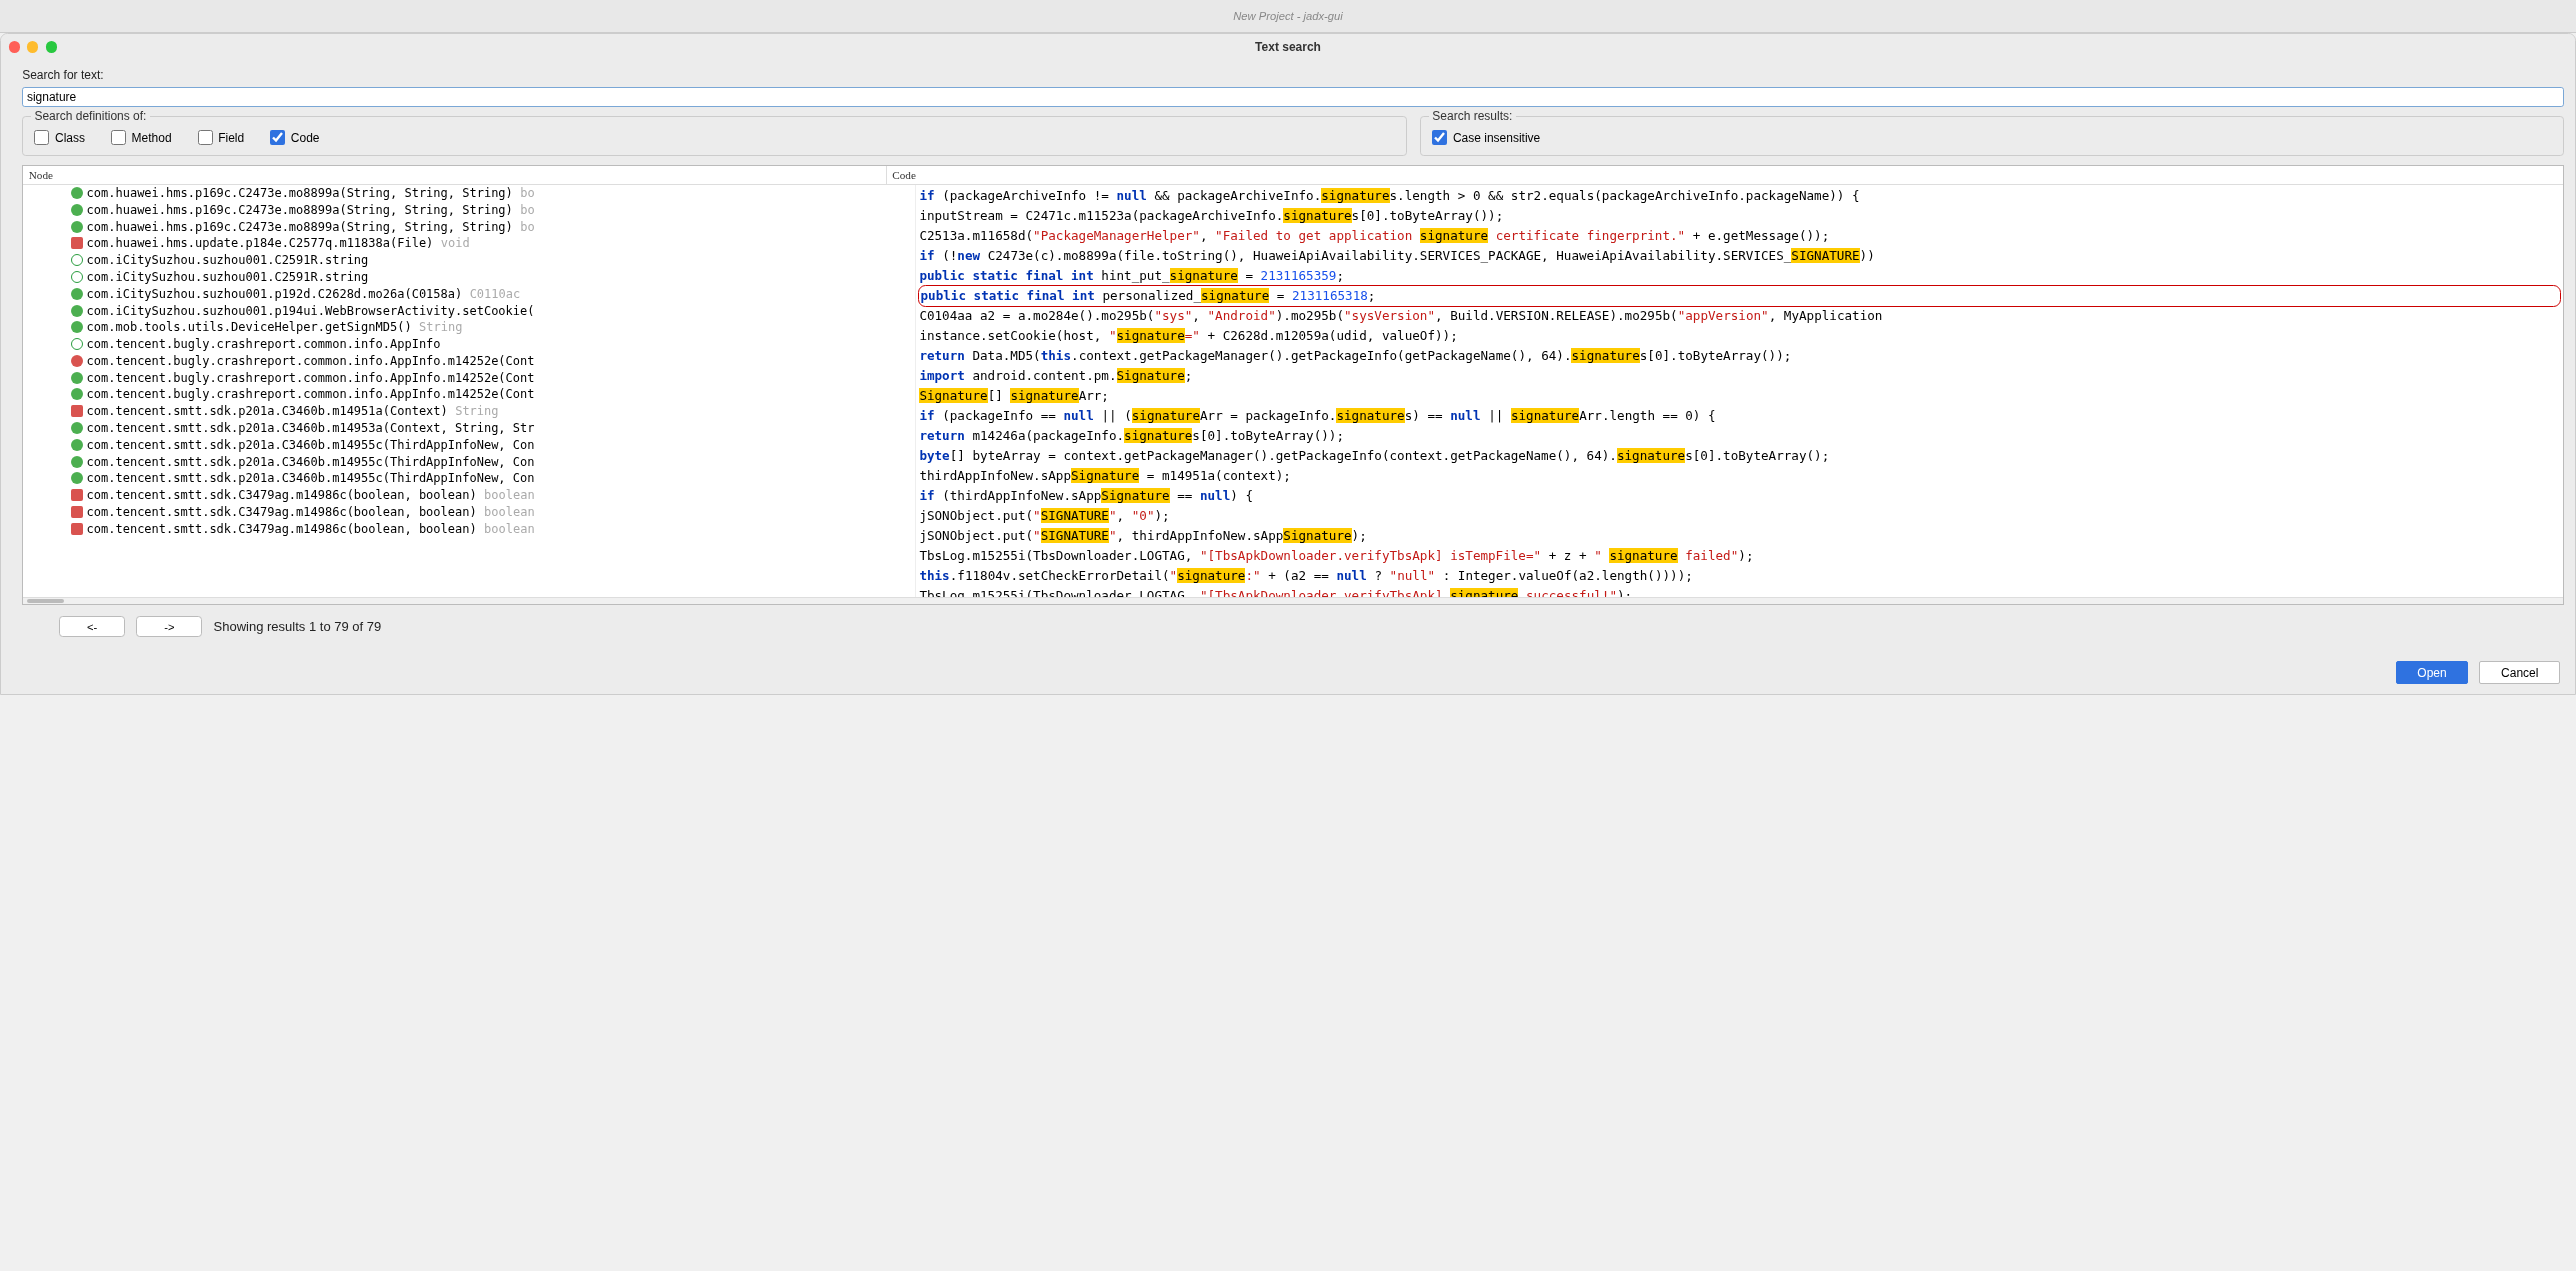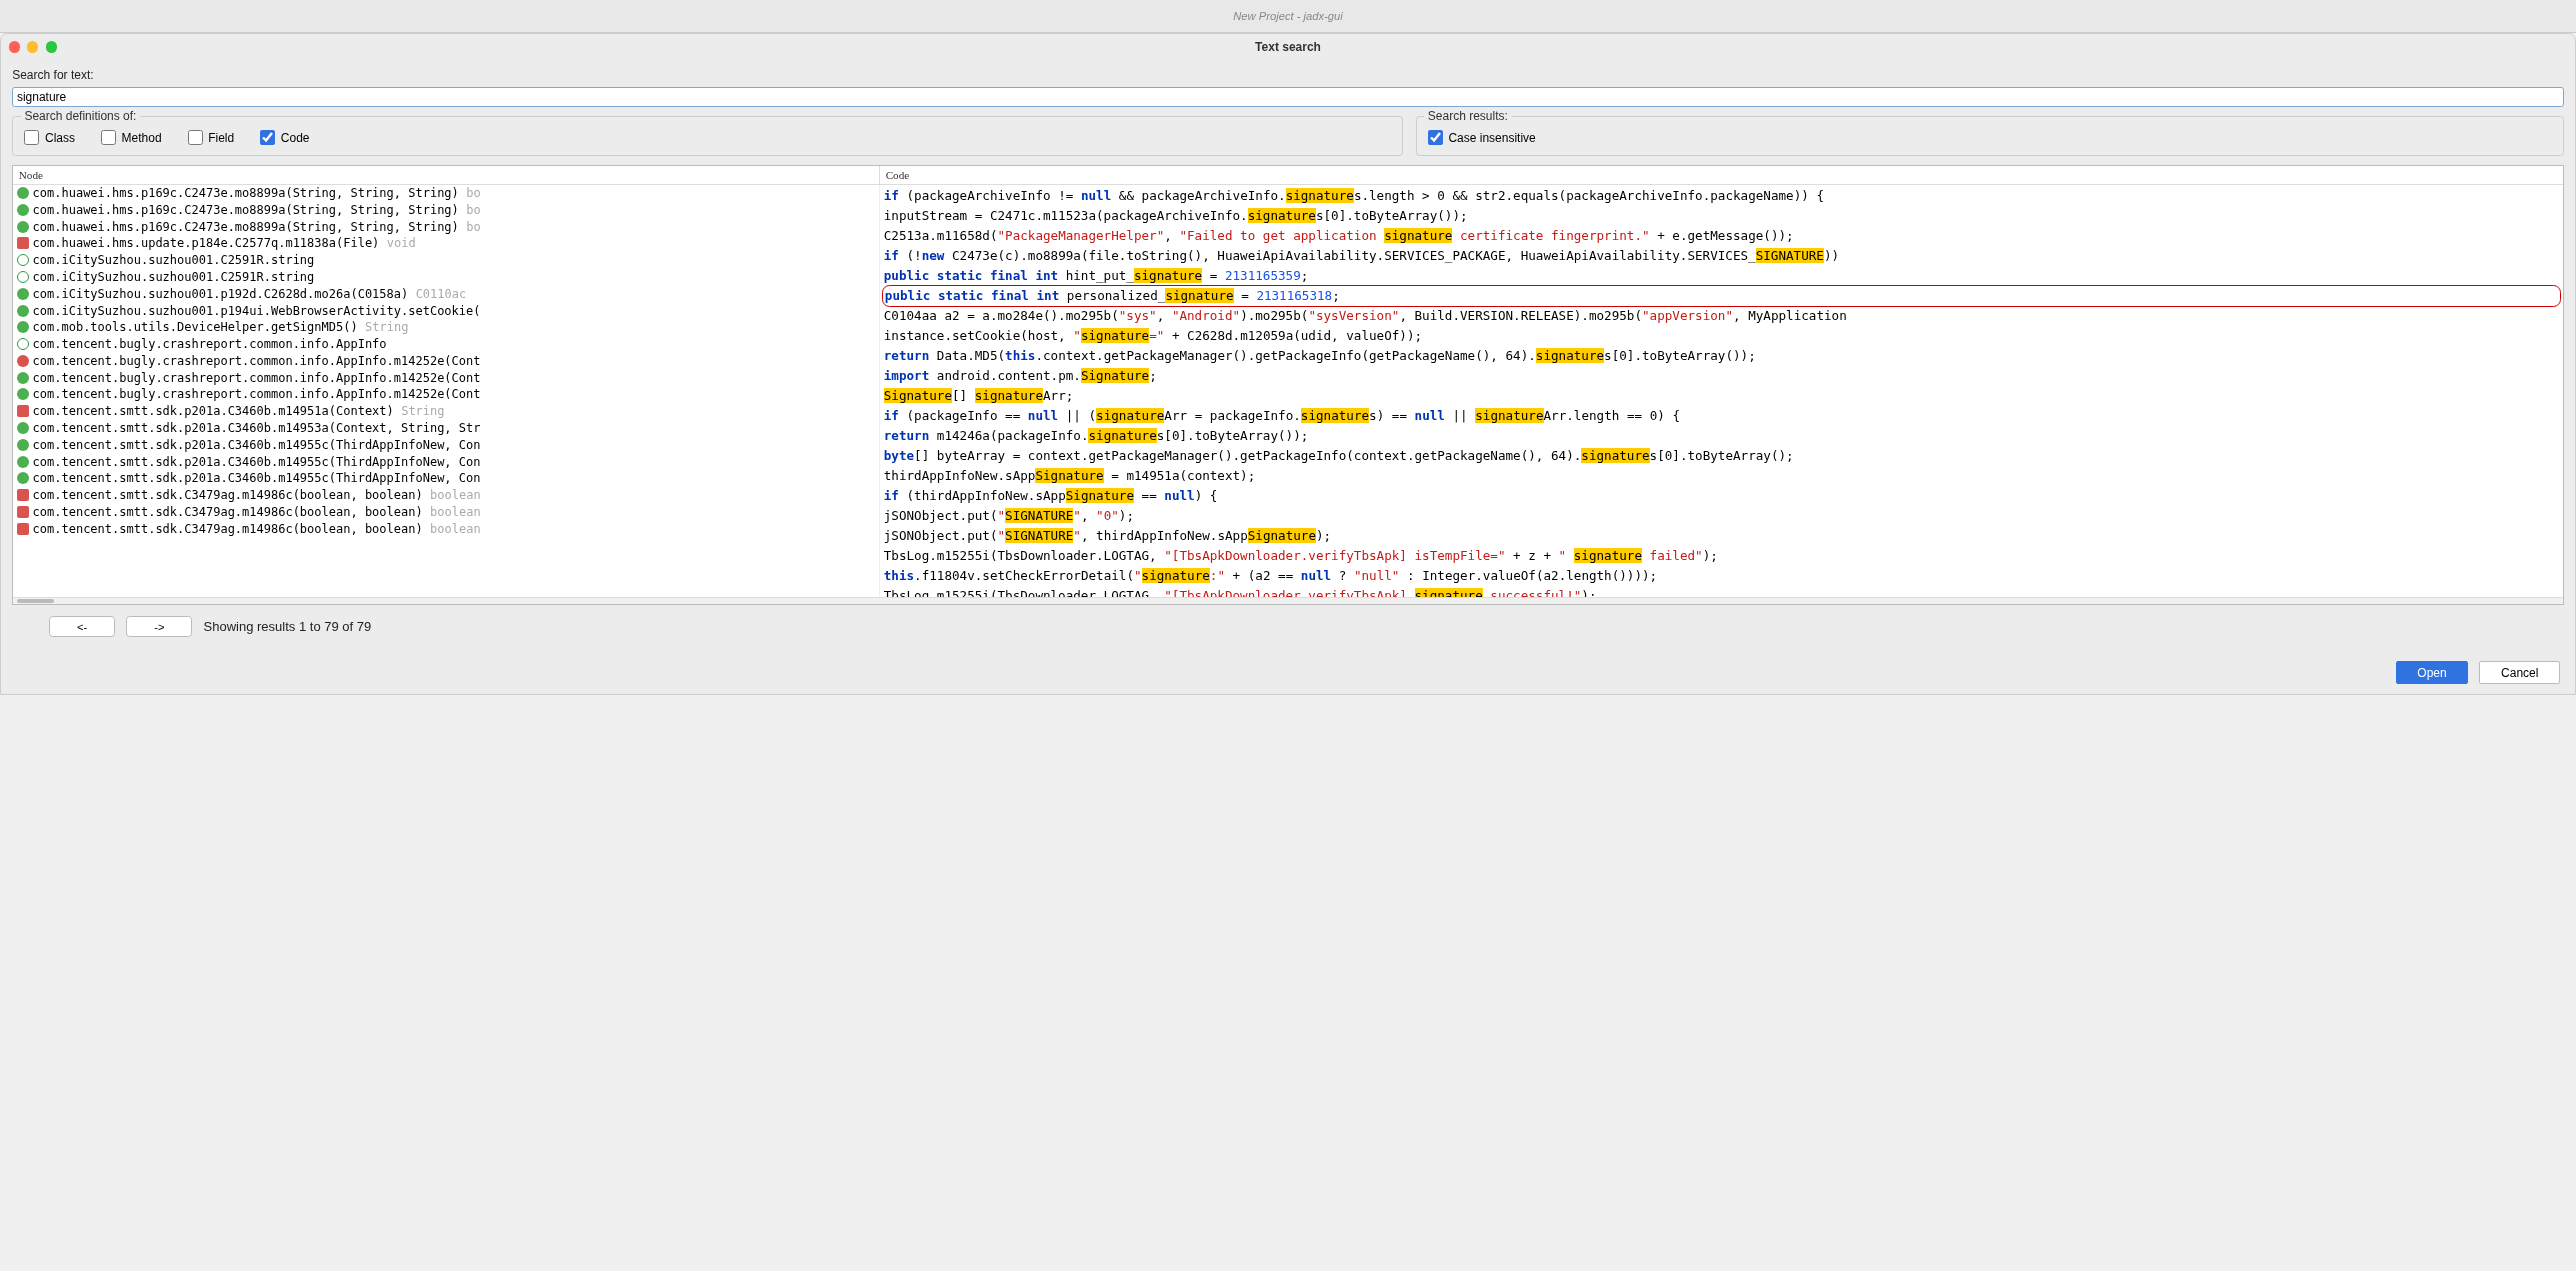--- a/index.html
+++ b/index.html
@@ -6,37 +6,37 @@
 body { font-family: -apple-system, "Helvetica Neue", Arial, sans-serif; background: #f0f0f0; font-size: 12px; }
 .outer-title { background: #e8e8e8; text-align: center; padding: 10px; color: #888; font-size: 11.2px; border-bottom: 0.9px solid #ccc; font-style: italic; }
 .window { background: #ececec; margin: 0 auto; border: 0.9px solid #ccc; border-radius: 7.5px 7.5px 0 0; overflow: hidden; position: relative; }
 .titlebar { height: 26px; background: #ececec; display: flex; align-items: center; padding: 0 7.5px; position: relative; }
 .traffic-lights { display: flex; gap: 7.5px; }
 .tl { width: 11.2px; height: 11.2px; border-radius: 50%; }
 .tl.red { background: #ff5f57; }
 .tl.yellow { background: #febc2e; }
 .tl.green { background: #28c840; }
 .window-title { position: absolute; left: 0; right: 0; text-align: center; font-weight: 600; color: #333; font-size: 12px; }
-.body-area { padding: 7.5px 11.2px; }
+.body-area { padding: 7.5px 11.2px; margin-left: 10px; }
 .search-label { margin-bottom: 5.6px; color: #222; }
 .search-input-wrap { background: white; padding: 1.9px 3.7px; border: 1.9px solid #7aa7d6; border-radius: 2.8px; }
 .panels { display: flex; gap: 13px; margin-top: 9.4px; border-radius: 14px; }
 .group-box { border: 0.9px solid #ccc; border-radius: 3.7px; padding: 13px 11.2px 9.4px; position: relative; background: #ececec; }
 .group-box .legend { position: absolute; top: -8.4px; left: 7.5px; background: #ececec; padding: 0 3.7px; color: #333; font-size: 12px; }
 .group-defs { flex: 1 1 auto; }
 .group-opts { flex: 0 0 45%; }
 .checkrow { display: flex; gap: 26px; align-items: center; }
 .chk { display: flex; align-items: center; gap: 5.6px; }
 .chk input { width: 15px; height: 15px; accent-color: #2f72e0; }
 .results-wrap { margin-top: 9.4px; border: 0.9px solid #bbb; background: white; }
 .results-header { display: flex; border-bottom: 0.9px solid #ddd; font-family: Liberation Serif, serif; }
 .col-h { padding: 2.8px 5.6px; font-size: 11.2px; color: #333; }
 .col-node { width: 34%; border-right: 0.9px solid #ddd; }
 .col-code { flex: 1; }
-.results-body { height: 412px; overflow: hidden; display: flex; }
+.results-body { height: 412px; overflow: hidden; display: flex; padding-left: 44px; }
 .node-list { width: 34%; border-right: 0.9px solid #eee; overflow-x: hidden; overflow-y: auto; font-family: "Menlo","Monaco","Consolas",monospace; font-size: 12px; }
 .code-list { flex: 1; overflow: hidden; font-family: "Menlo","Monaco","Consolas",monospace; font-size: 12.6px; line-height: 20px; padding-top: 0.9px; }
 .node-row { display: flex; align-items: center; gap: 3.7px; padding: 1.4px 3.7px; white-space: nowrap; }
 .node-row.green-ring .nicon { border: 1.9px solid #2a9d3f; background: white; }
 .nicon { width: 12px; height: 12px; border-radius: 50%; display: inline-block; flex-shrink: 0; }
 .nicon.green-m { background: radial-gradient(circle, #4caf50 40%, #4caf50 100%); }
 .nicon.red-sq { border-radius: 1.9px; background: #d9534f; }
 .nicon.green-c { border: 1.9px solid #2a9d3f; background: white; }
 .nicon.red-s { background: #d9534f; border-radius: 50%; }
 .ret-type { color: #aaa; margin-left: 3.7px; }

